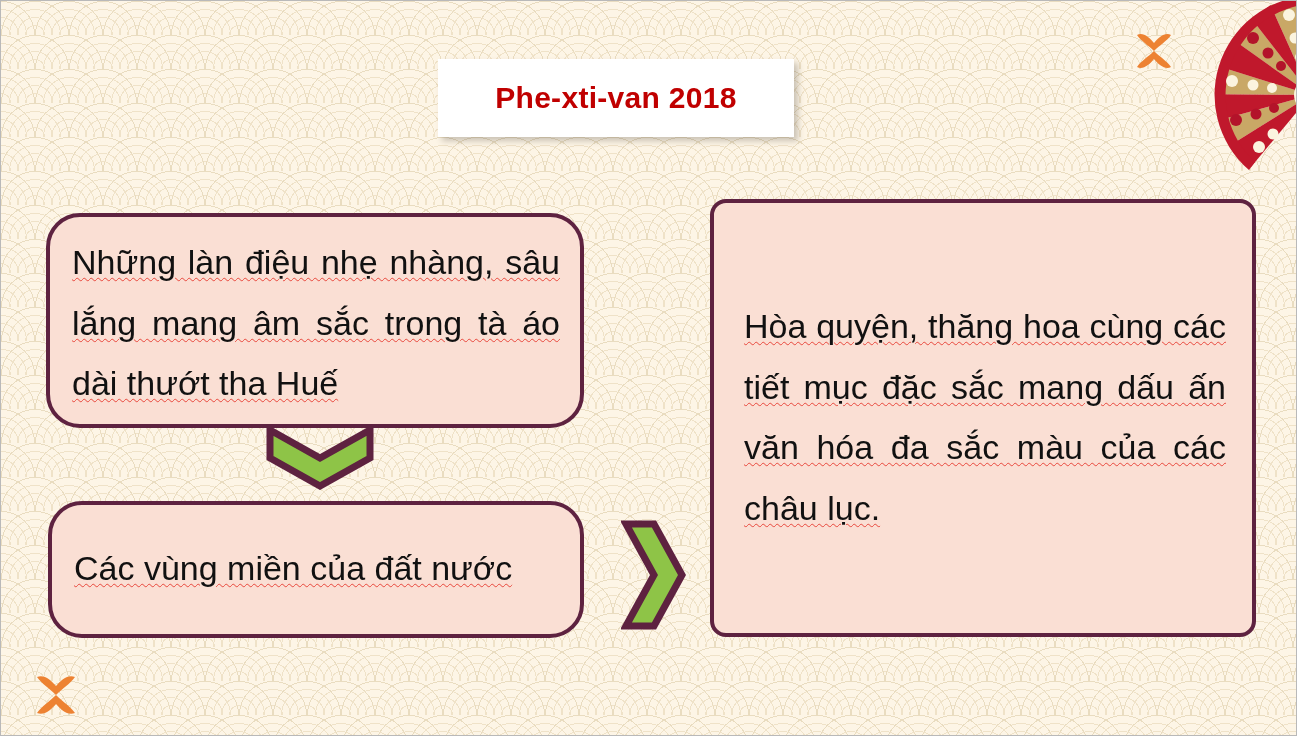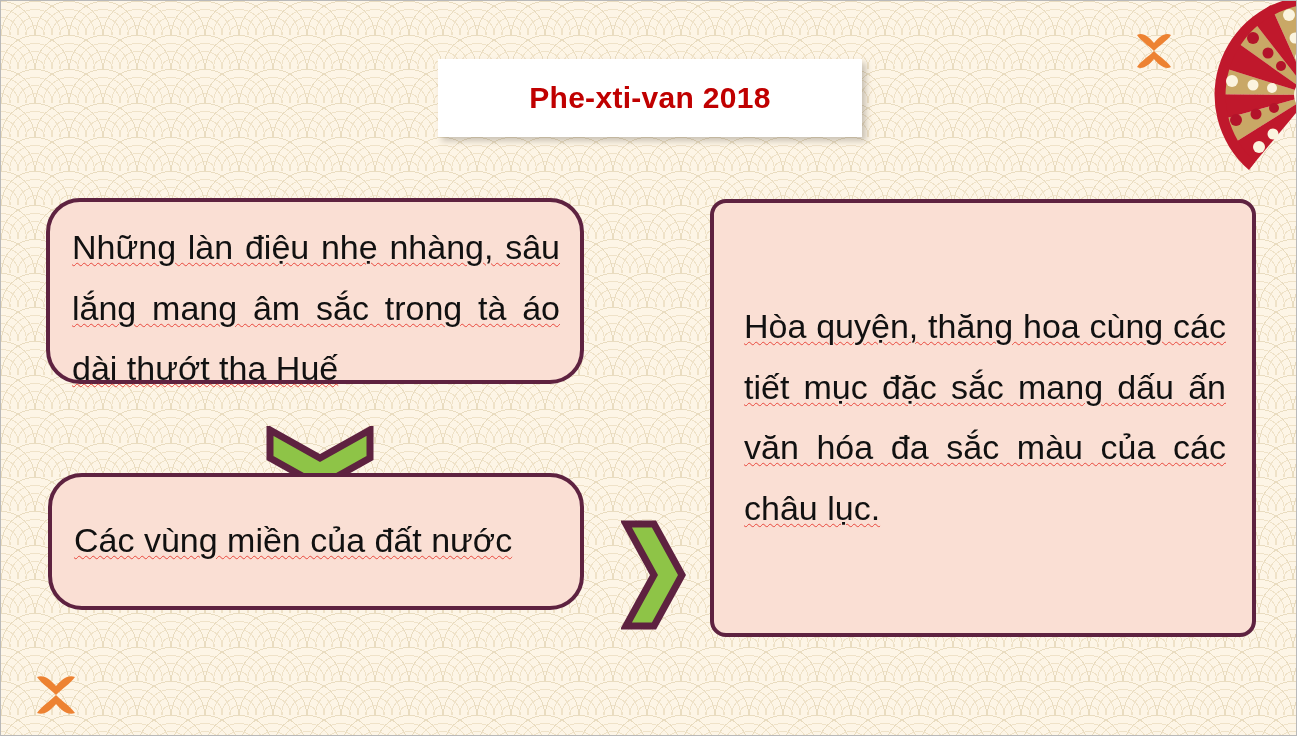--- a/index.html
+++ b/index.html
@@ -39,21 +39,21 @@
     background-size: 68px 34px;
     background-position: 0 0;
     background-repeat: repeat;
   }
 
   
   #title-card {
     position: absolute;
     left: 437px;
     top: 58px;
-    width: 424px;
+    width: 356px;
     height: 78px;
     background: #ffffff;
     box-shadow: 4px 4px 6px rgba(90, 80, 70, 0.30);
     display: flex;
     align-items: center;
     justify-content: center;
   }
   #title-text {
     color: #c00000;
     font-size: 30px;
@@ -76,27 +76,27 @@
     line-height: 1.78;
     text-align: justify;
     text-align-last: left;
     text-decoration: underline;
     text-decoration-color: #e8483c;
     text-decoration-style: wavy;
     text-decoration-thickness: 1px;
     text-underline-offset: 3px;
   }
 
-  #box-top-left { left: 45px; top: 197px; width: 538px; height: 186px; }
+  #box-top-left { left: 45px; top: 212px; width: 538px; height: 215px; }
   #box-top-left .rbox-text {
     position: absolute;
     left: 22px; right: 20px; top: 15px;
   }
 
-  #box-bottom-left { left: 47px; top: 472px; width: 536px; height: 137px; }
+  #box-bottom-left { left: 47px; top: 500px; width: 536px; height: 137px; }
   #box-bottom-left .rbox-text {
     position: absolute;
     left: 22px; right: 20px; top: 33px;
     text-align: left;
   }
 
   #box-right { left: 709px; top: 198px; width: 546px; height: 438px; border-radius: 16px; }
   #box-right .rbox-text {
     position: absolute;
     left: 30px; right: 26px; top: 93px;

